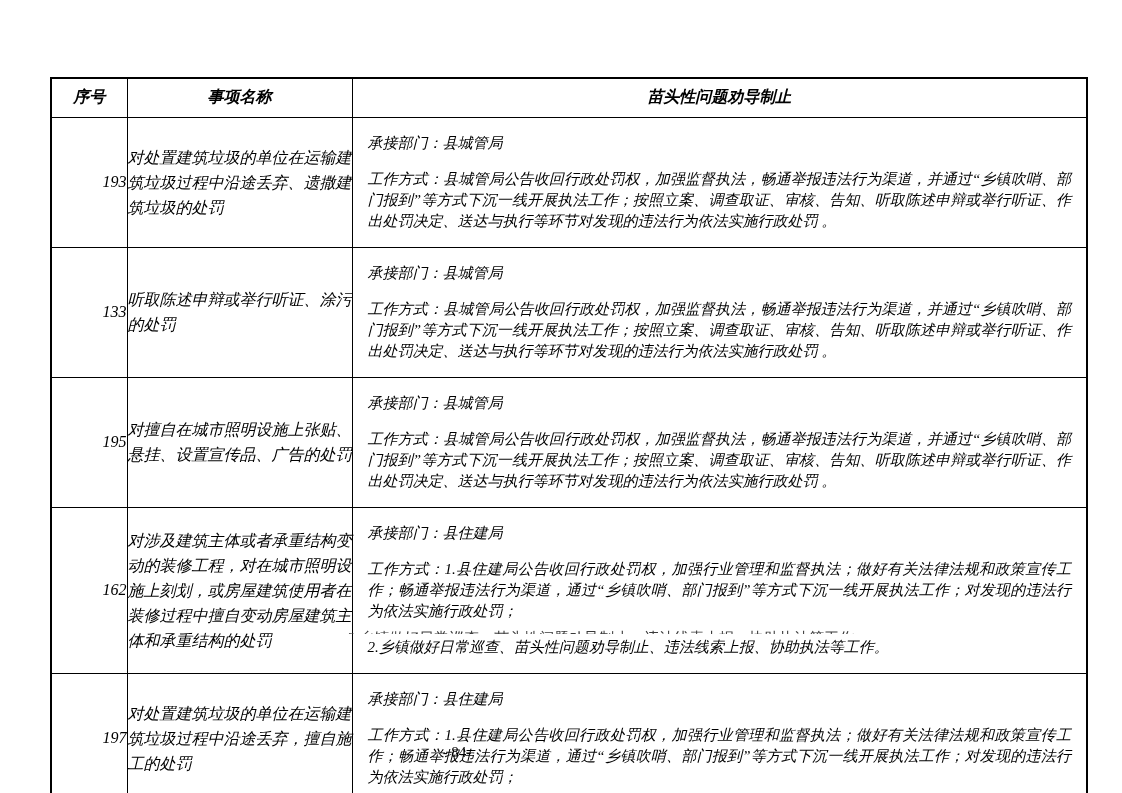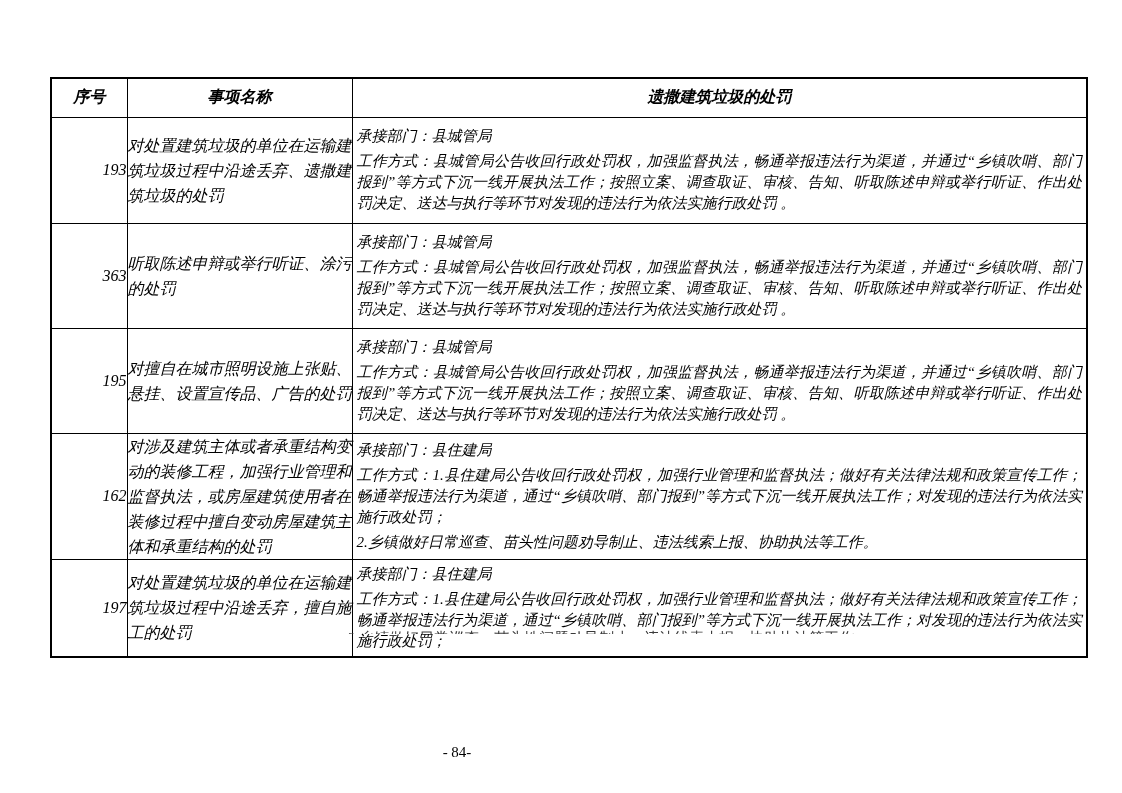--- a/index.html
+++ b/index.html
@@ -69,21 +69,21 @@
     margin-top: 16px;
   }
 
   td.detail-cell {
     font-size: 15px;
     line-height: 21px;
     padding: 2px 6px;
     text-align: justify;
   }
   td.detail-cell p {
-    margin: 4px;
+    margin: 15px;
   }
   td.detail-cell.clip-top {
     vertical-align: top;
     overflow: hidden;
   }
 
   
   .clipped-line {
     position: absolute;
     left: 348px;
@@ -113,56 +113,56 @@
   <table class="doc-table">
     <colgroup>
       <col class="col-id">
       <col class="col-name">
       <col class="col-detail">
     </colgroup>
     <tbody>
         <tr class="header-row">
       <th class="hcell">序号</th>
       <th class="hcell">事项名称</th>
-      <th class="hcell">遗撒建筑垃圾的处罚</th>
+      <th class="hcell">苗头性问题劝导制止</th>
     </tr>
 
     <tr class="row-193">
       <td class="id-cell">193</td>
       <td class="name-cell">对处置建筑垃圾的单位在运输建筑垃圾过程中沿途丢弃、遗撒建筑垃圾的处罚</td>
       <td class="detail-cell">
         <p>承接部门：县城管局</p>
         <p>工作方式：县城管局公告收回行政处罚权，加强监督执法，畅通举报违法行为渠道，并通过“乡镇吹哨、部门报到”等方式下沉一线开展执法工作；按照立案、调查取证、审核、告知、听取陈述申辩或举行听证、作出处罚决定、送达与执行等环节对发现的违法行为依法实施行政处罚 。</p>
         <p></p>
       </td>
     </tr>
 
     <tr class="row-194">
-      <td class="id-cell">363</td>
+      <td class="id-cell">133</td>
       <td class="name-cell">听取陈述申辩或举行听证、涂污的处罚</td>
       <td class="detail-cell">
         <p>承接部门：县城管局</p>
         <p>工作方式：县城管局公告收回行政处罚权，加强监督执法，畅通举报违法行为渠道，并通过“乡镇吹哨、部门报到”等方式下沉一线开展执法工作；按照立案、调查取证、审核、告知、听取陈述申辩或举行听证、作出处罚决定、送达与执行等环节对发现的违法行为依法实施行政处罚 。</p>
         <p></p>
       </td>
     </tr>
 
     <tr class="row-195">
       <td class="id-cell">195</td>
       <td class="name-cell">对擅自在城市照明设施上张贴、悬挂、设置宣传品、广告的处罚</td>
       <td class="detail-cell">
         <p>承接部门：县城管局</p>
         <p>工作方式：县城管局公告收回行政处罚权，加强监督执法，畅通举报违法行为渠道，并通过“乡镇吹哨、部门报到”等方式下沉一线开展执法工作；按照立案、调查取证、审核、告知、听取陈述申辩或举行听证、作出处罚决定、送达与执行等环节对发现的违法行为依法实施行政处罚 。</p>
         <p></p>
       </td>
     </tr>
 
     <tr class="row-196">
       <td class="id-cell">162</td>
-      <td class="name-cell">对涉及建筑主体或者承重结构变动的装修工程，加强行业管理和监督执法，或房屋建筑使用者在装修过程中擅自变动房屋建筑主体和承重结构的处罚</td>
+      <td class="name-cell">对涉及建筑主体或者承重结构变动的装修工程，对在城市照明设施上刻划，或房屋建筑使用者在装修过程中擅自变动房屋建筑主体和承重结构的处罚</td>
       <td class="detail-cell">
         <p>承接部门：县住建局</p>
         <p>工作方式：1.县住建局公告收回行政处罚权，加强行业管理和监督执法；做好有关法律法规和政策宣传工作；畅通举报违法行为渠道，通过“乡镇吹哨、部门报到”等方式下沉一线开展执法工作；对发现的违法行为依法实施行政处罚；</p>
         <p>2.乡镇做好日常巡查、苗头性问题劝导制止、违法线索上报、协助执法等工作。</p>
       </td>
     </tr>
 
     <tr class="row-197">
       <td class="id-cell">197</td>
       <td class="name-cell">对处置建筑垃圾的单位在运输建筑垃圾过程中沿途丢弃，擅自施工的处罚</td>

